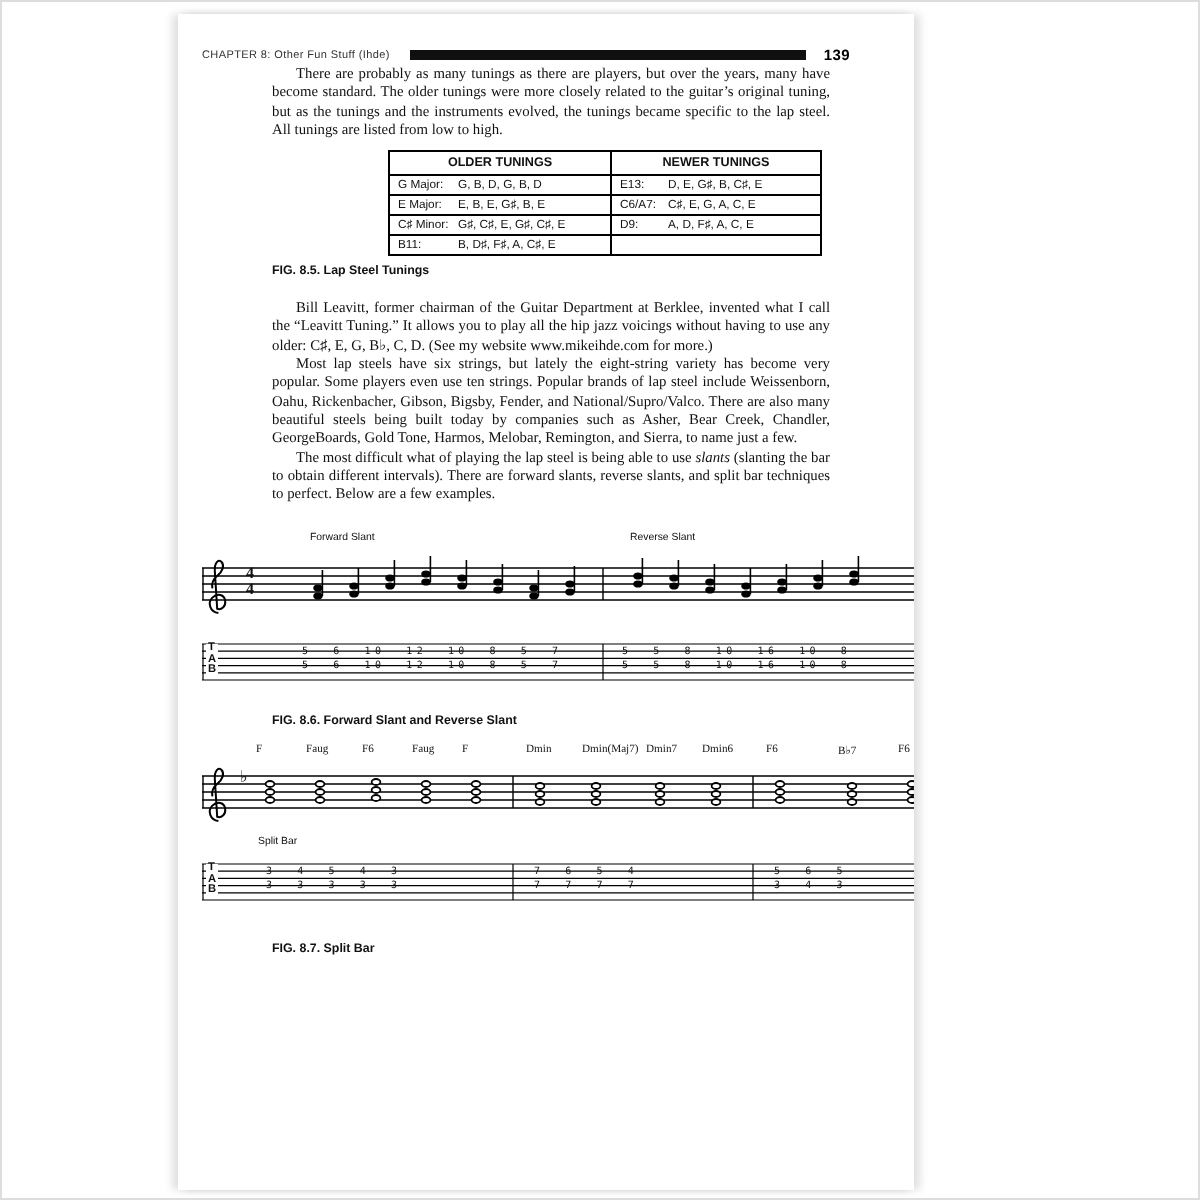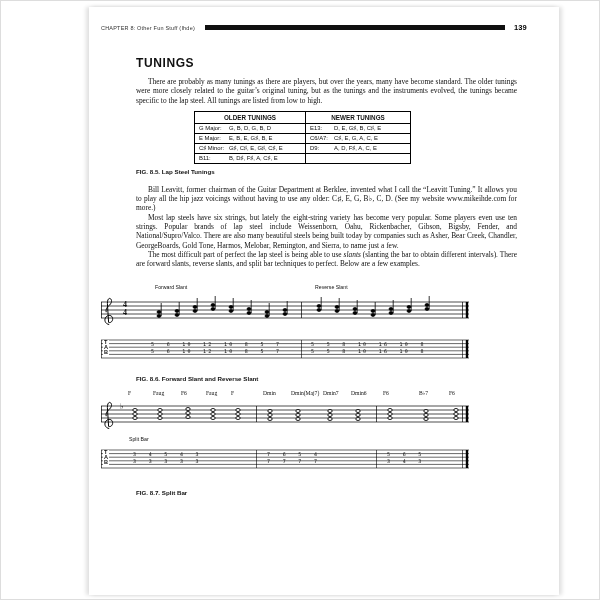--- a/index.html
+++ b/index.html
@@ -1,18 +1,18 @@
 <!DOCTYPE html>
 <html><head>
 <meta charset="utf-8">
 <style>
   html,body{margin:0;padding:0;}
   body{width:600px;height:600px;background:#fcfcfc;font-family:"Liberation Serif","DejaVu Serif",serif;color:#111;}
   .canvas{position:relative;width:600px;height:600px;box-sizing:border-box;border:1px solid #ddd;background:#fff;overflow:hidden;}
-  .sheet{position:absolute;left:88px;top:6px;width:470px;height:588px;background:#fff;
+  .sheet{position:absolute;left:88px;top:6px;width:368px;height:588px;background:#fff;
          box-shadow:-3px 0 4px rgba(0,0,0,.12),3px 0 4px rgba(0,0,0,.12);overflow:hidden;}
   .header{display:flex;align-items:center;margin:16px 32px 0 12px;font-family:"Liberation Sans",sans-serif;
           font-size:5.5px;color:#333;letter-spacing:.2px;}
   .header .bar{flex:1;height:5px;background:#101010;margin:0 9px 0 10px;}
   .pagenum{font-weight:bold;font-size:7.5px;color:#000;}
   .content{margin:0 42px 0 47px;}
   h1.title{font-family:"Liberation Sans",sans-serif;font-size:12px;font-weight:bold;letter-spacing:.6px;margin:24px 0 7px;}
   p.body{font-size:7.4px;line-height:9.3px;text-align:justify;margin:0;text-indent:12px;}
   p.body .it{font-style:italic;}
   table.tunings{border-collapse:collapse;margin:6px 0 3px 58px;font-family:"Liberation Sans",sans-serif;font-size:5.9px;}
@@ -43,21 +43,20 @@
   <div class="sheet">
 
     <div class="header">
       <span>CHAPTER 8: Other Fun Stuff (Ihde)</span>
       <div class="bar"></div>
       <span class="pagenum">139</span>
     </div>
 
     <div class="content">
 
-      <h1 class="title">TUNINGS</h1>
 
       <p class="body">There are probably as many tunings as there are players, but over the years, many have become standard. The older tunings were more closely related to the guitar’s original tuning, but as the tunings and the instruments evolved, the tunings became specific to the lap steel. All tunings are listed from low to high.</p>
 
       <table class="tunings">
         <thead>
           <tr>
             <th>OLDER TUNINGS</th>
             <th>NEWER TUNINGS</th>
           </tr>
         </thead>
@@ -78,21 +77,21 @@
             <td class="c1"><span class="tl">B11:</span><span>B, D♯, F♯, A, C♯, E</span></td>
             <td class="c2"><span class="tl2"></span><span></span></td>
           </tr>
         </tbody>
       </table>
 
       <div class="caption">FIG. 8.5. Lap Steel Tunings</div>
 
       <p class="body">Bill Leavitt, former chairman of the Guitar Department at Berklee, invented what I call the “Leavitt Tuning.” It allows you to play all the hip jazz voicings without having to use any older: C♯, E, G, B♭, C, D. (See my website www.mikeihde.com for more.)</p>
       <p class="body">Most lap steels have six strings, but lately the eight-string variety has become very popular. Some players even use ten strings. Popular brands of lap steel include Weissenborn, Oahu, Rickenbacher, Gibson, Bigsby, Fender, and National/Supro/Valco. There are also many beautiful steels being built today by companies such as Asher, Bear Creek, Chandler, GeorgeBoards, Gold Tone, Harmos, Melobar, Remington, and Sierra, to name just a few.</p>
-      <p class="body"><span>The most difficult part of perfect the lap steel is being able to use </span><span class="it">slants</span><span> (slanting the bar to obtain different intervals). There are forward slants, reverse slants, and split bar techniques to perfect. Below are a few examples.</span></p>
+      <p class="body"><span>The most difficult what of playing the lap steel is being able to use </span><span class="it">slants</span><span> (slanting the bar to obtain different intervals). There are forward slants, reverse slants, and split bar techniques to perfect. Below are a few examples.</span></p>
 
       <div class="music ex1">
         <span class="mlabel" style="top:2px;left:54px">Forward Slant</span>
         <span class="mlabel" style="top:2px;left:214px">Reverse Slant</span>
 
         <svg class="staff" style="top:12px" width="372" height="34" viewBox="0 0 372 34">
           <g stroke="#000" stroke-width="0.7">
             <line x1="0" y1="8" x2="368" y2="8"></line>
               <line x1="0" y1="12" x2="368" y2="12"></line>
             <line x1="0" y1="16" x2="368" y2="16"></line>

